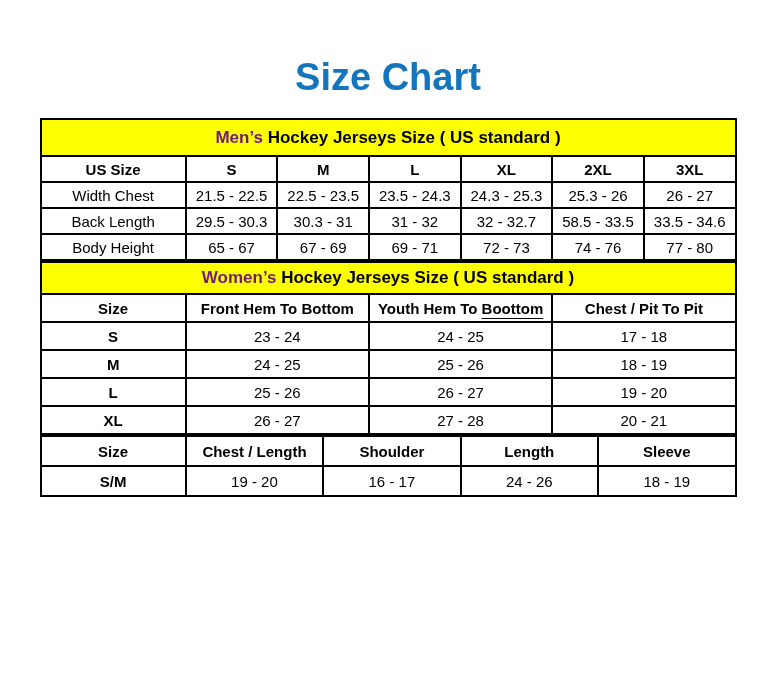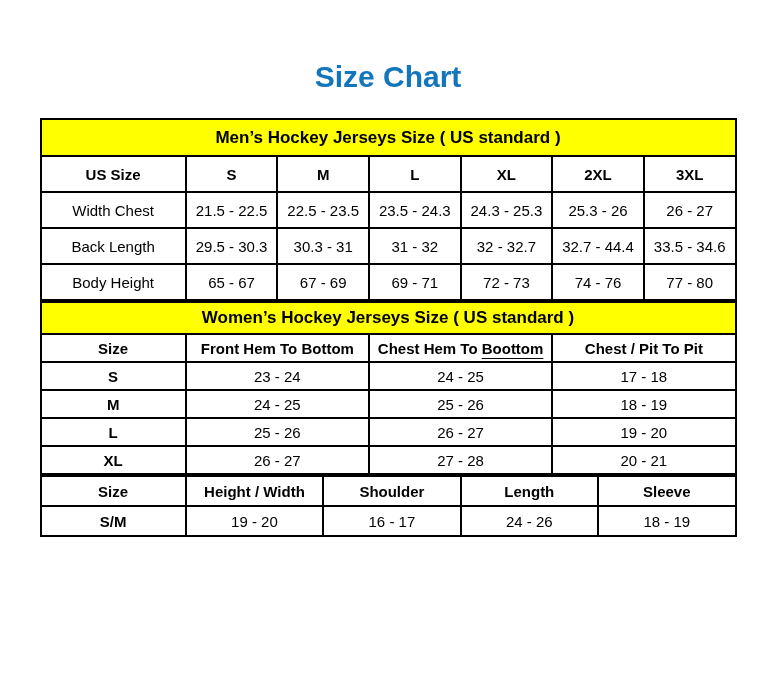--- a/index.html
+++ b/index.html
@@ -7,21 +7,21 @@
     margin: 0; padding: 0;
     width: 776px; height: 692px;
     background: #ffffff;
     font-family: "Liberation Sans", sans-serif;
     color: #000000;
     overflow: hidden;
   }
   h1.page-title {
     margin: 58px 0 0 0;
     text-align: center;
-    font-size: 30px;
+    font-size: 38px;
     line-height: 38px;
     font-weight: 700;
     color: #1376BD;
     letter-spacing: 0px;
   }
   .tables-wrap {
     width: 697px;
     margin: 22px auto 0 auto;
   }
   table.szt {
@@ -36,35 +36,35 @@
     vertical-align: middle;
     padding: 0 2px;
     overflow: hidden;
     white-space: nowrap;
   }
   tr.band td {
     background: #FFFF00;
     font-weight: 700;
     font-size: 17px;
   }
-  tr.band .hl { color: #000000; margin-top: 36px; }
+  tr.band .hl { color: #701a75; margin-top: 36px; }
   tr.head th { font-weight: 700; font-size: 15px; }
   tr.row td { font-weight: 400; }
   tr.row td.b { font-weight: 700; }
   .squiggle {
     text-decoration-line: underline;
     text-decoration-style: wavy;
     text-decoration-color: #D00000;
     text-decoration-thickness: 1px;
     text-underline-offset: 4px;
     text-decoration: underline;
   }
   
   .szt-0 tr.band td { height: 37px; }
-  .szt-0 tr.head th, .szt-0 tr.row td { height: 36px; }
+  .szt-0 tr.head th, .szt-0 tr.row td { height: 26px; }
   .szt-1 tr.band td { height: 32px; }
   .szt-1 tr.head th, .szt-1 tr.row td { height: 28px; }
   .szt-2 tr.band td { height: 28px; }
   .szt-2 tr.head th, .szt-2 tr.row td { height: 30px; }
 </style>
 </head>
 <body>
 
 <h1 class="page-title">Size Chart</h1>
 
@@ -100,21 +100,21 @@
           <td>24.3 - 25.3</td>
           <td>25.3 - 26</td>
           <td>26 - 27</td>
         </tr>
         <tr class="row">
           <td>Back Length</td>
           <td>29.5 - 30.3</td>
           <td>30.3 - 31</td>
           <td>31 - 32</td>
           <td>32 - 32.7</td>
-          <td>32.7 - 44.4</td>
+          <td>58.5 - 33.5</td>
           <td>33.5 - 34.6</td>
         </tr>
         <tr class="row">
           <td>Body Height</td>
           <td>65 - 67</td>
           <td>67 - 69</td>
           <td>69 - 71</td>
           <td>72 - 73</td>
           <td>74 - 76</td>
           <td>77 - 80</td>
@@ -128,21 +128,21 @@
         <col style="width: 26.3667%;">
         <col style="width: 26.3667%;">
       </colgroup>
       <tbody>
         <tr class="band">
           <td colspan="4"><span class="hl">Women’s</span><span> Hockey Jerseys Size ( US standard )</span></td>
         </tr>
         <tr class="head">
           <th>Size</th>
           <th>Front Hem To Bottom</th>
-          <th><span>Chest Hem To </span><span class="squiggle">Boottom</span></th>
+          <th><span>Youth Hem To </span><span class="squiggle">Boottom</span></th>
           <th>Chest / Pit To Pit</th>
         </tr>
         <tr class="row">
           <td class="b">S</td>
           <td>23 - 24</td>
           <td>24 - 25</td>
           <td>17 - 18</td>
         </tr>
         <tr class="row">
           <td class="b">M</td>
@@ -168,21 +168,21 @@
       <colgroup>
         <col style="width: 20.9%;">
         <col style="width: 19.775%;">
         <col style="width: 19.775%;">
         <col style="width: 19.775%;">
         <col style="width: 19.775%;">
       </colgroup>
       <tbody>
         <tr class="head">
           <th>Size</th>
-          <th>Height / Width</th>
+          <th>Chest / Length</th>
           <th>Shoulder</th>
           <th>Length</th>
           <th>Sleeve</th>
         </tr>
         <tr class="row">
           <td class="b">S/M</td>
           <td>19 - 20</td>
           <td>16 - 17</td>
           <td>24 - 26</td>
           <td>18 - 19</td>

